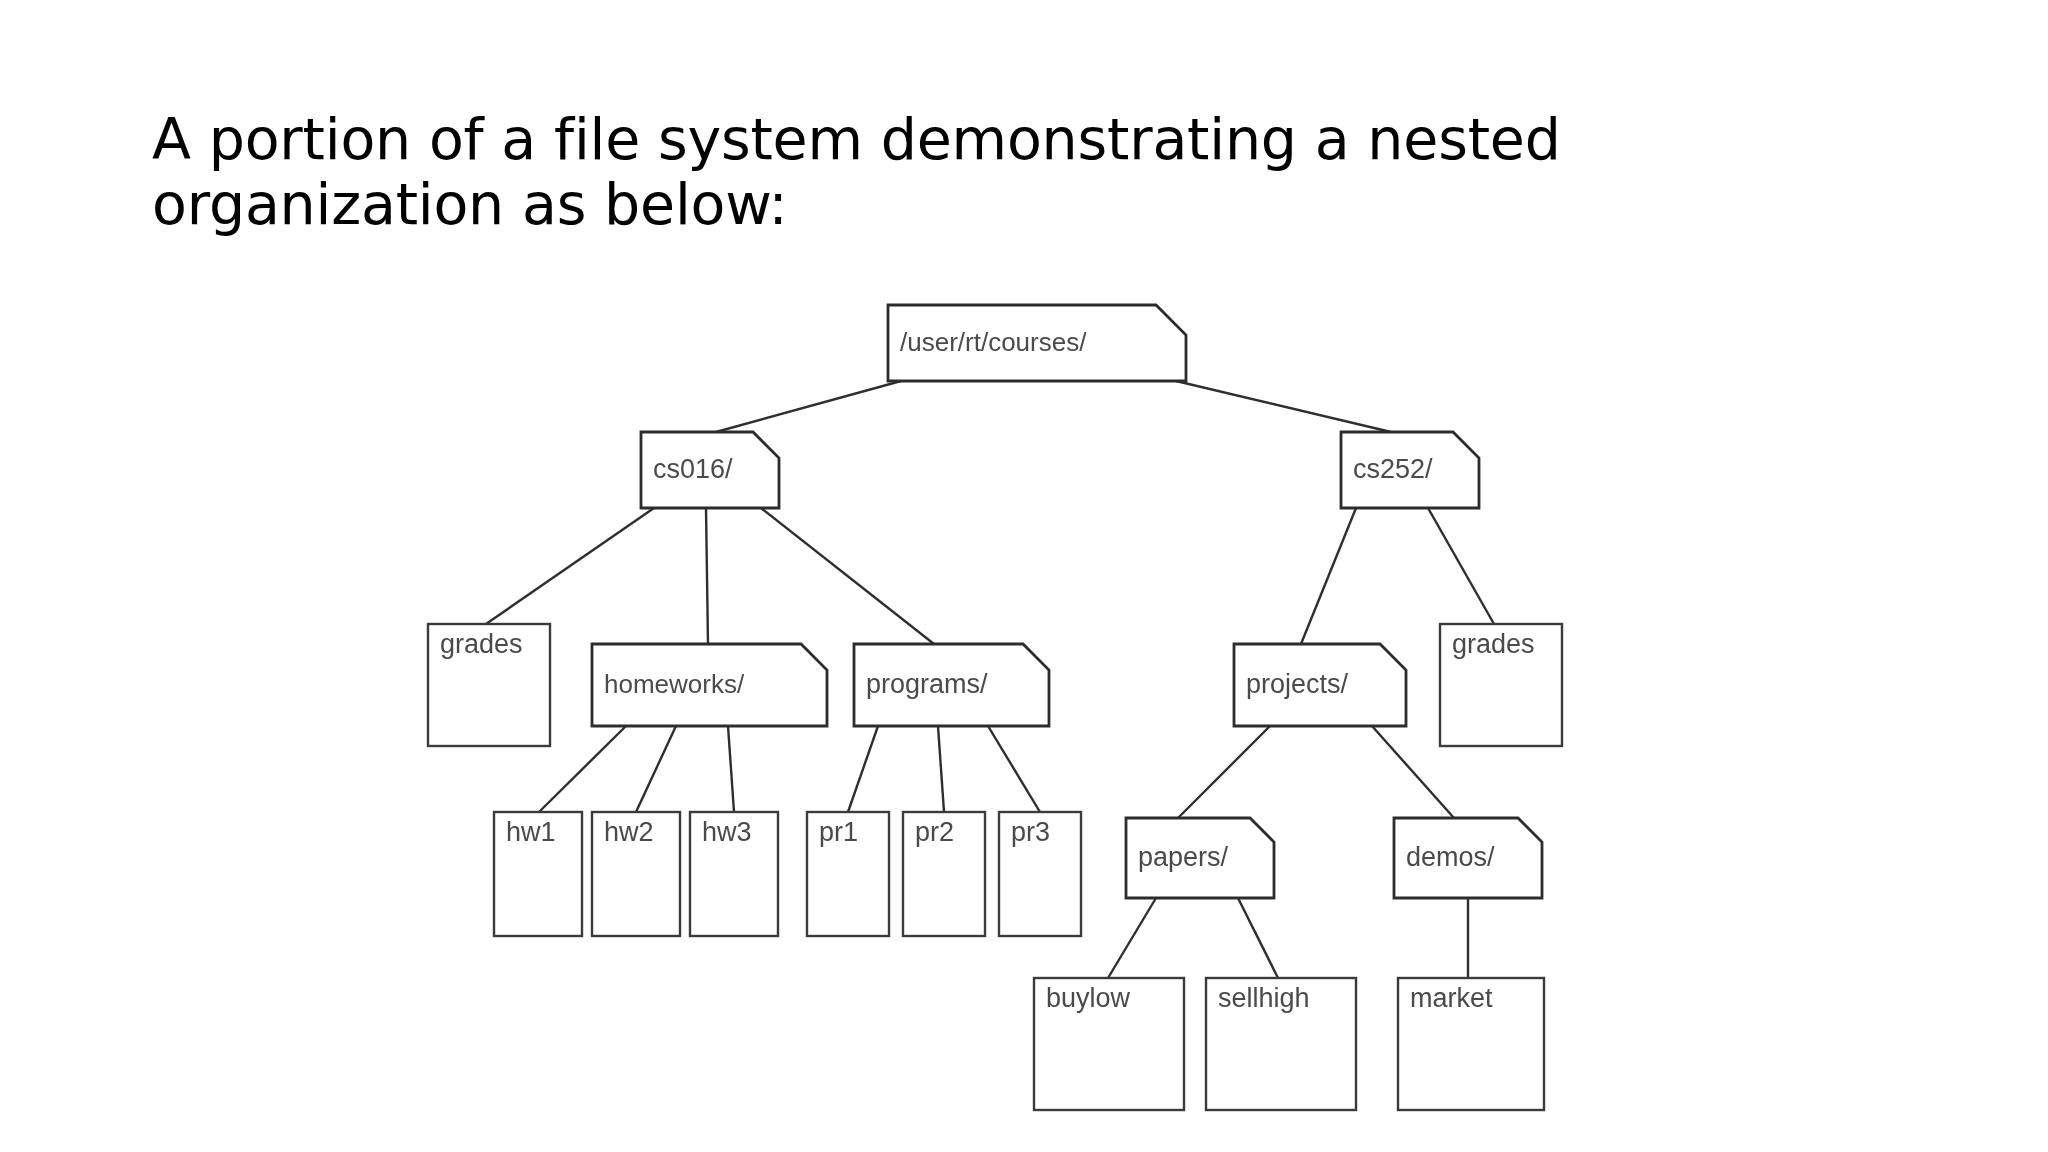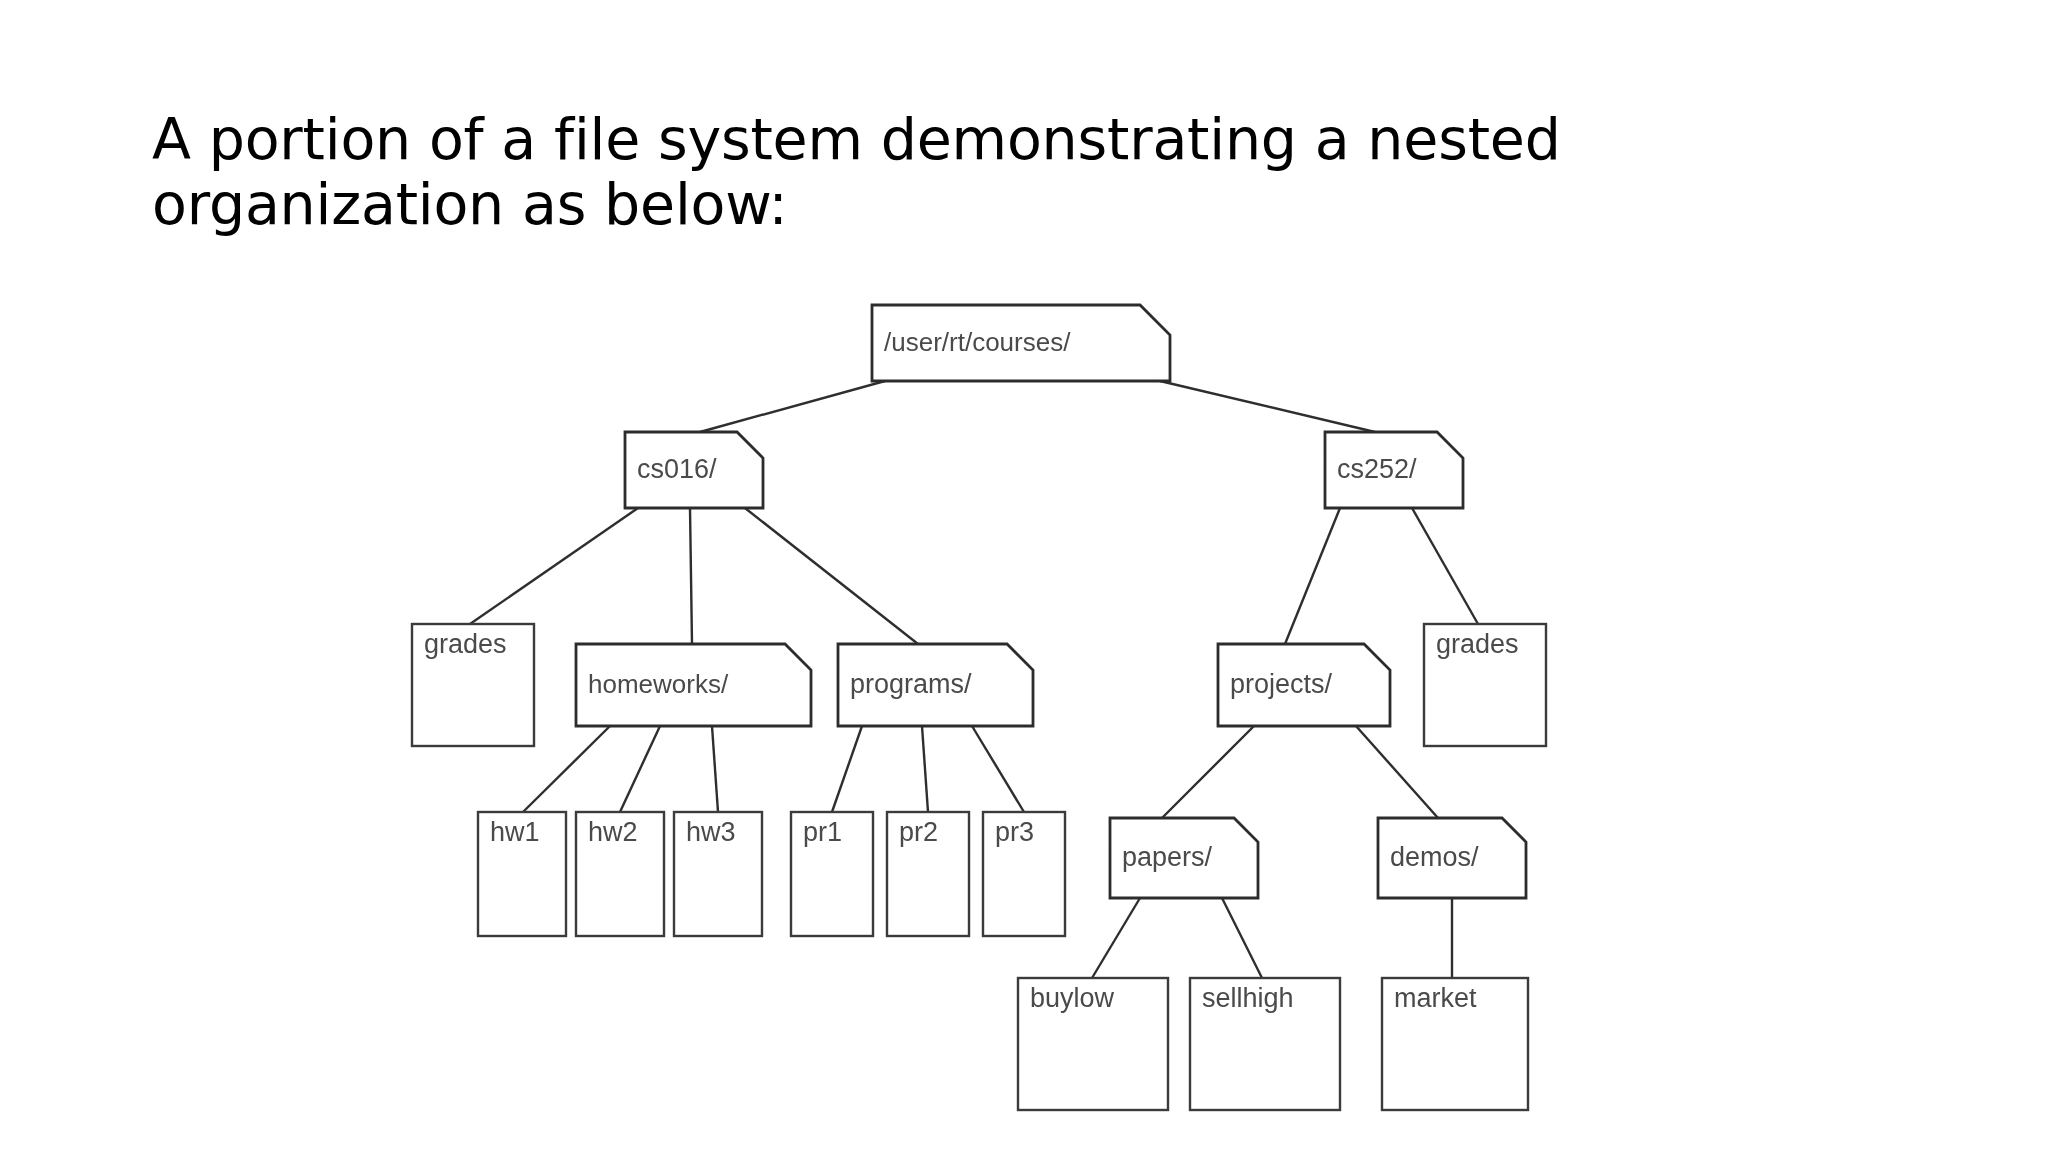--- a/index.html
+++ b/index.html
@@ -31,21 +31,21 @@
     font-family: "DejaVu Sans", sans-serif;
     font-weight: 400;
     font-size: 57px;
     line-height: 1.14;
     color: #000000;
     letter-spacing: -0.2px;
     white-space: pre-wrap;
   }
   #diagram-wrap {
     position: absolute;
-    left: 0px;
+    left: 16px;
     top: 270px;
     width: 2004px;
     height: 880px;
   }
   svg#tree-svg {
     display: block;
     width: 2048px;
     height: 880px;
   }
   .node-shape {

